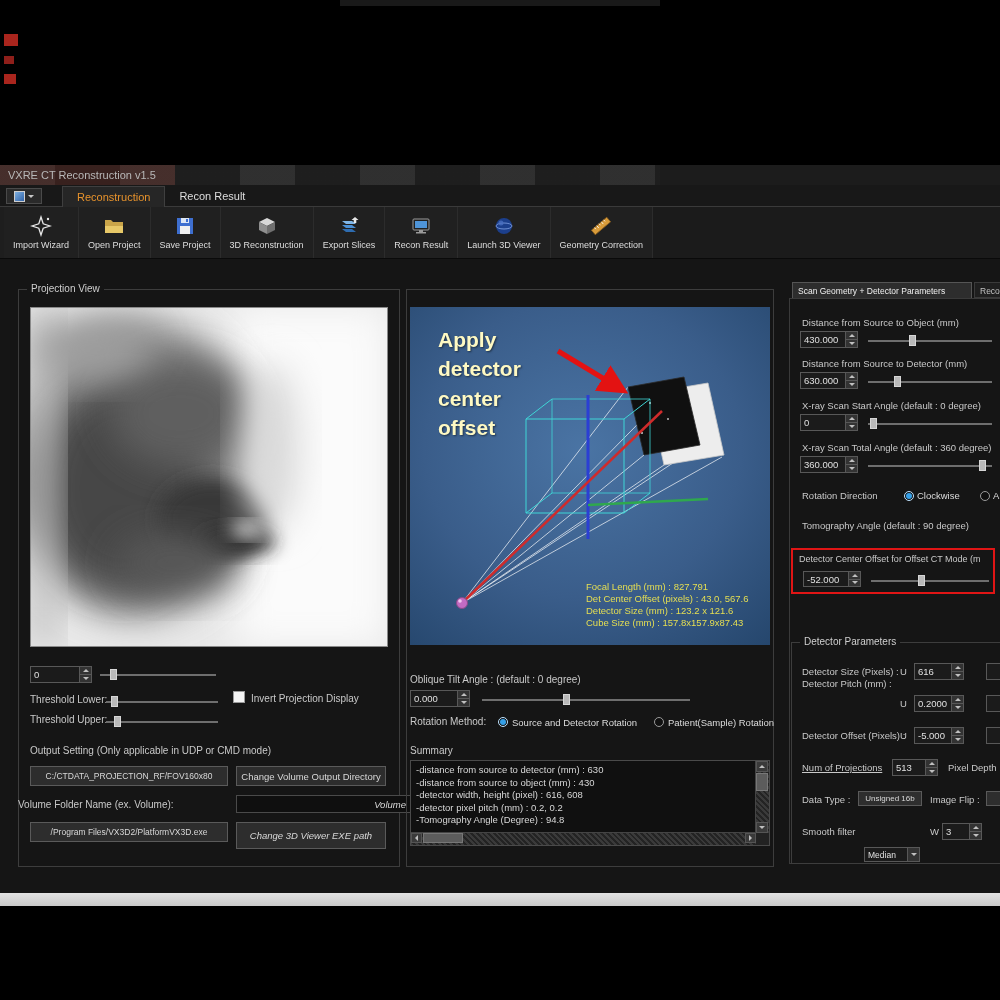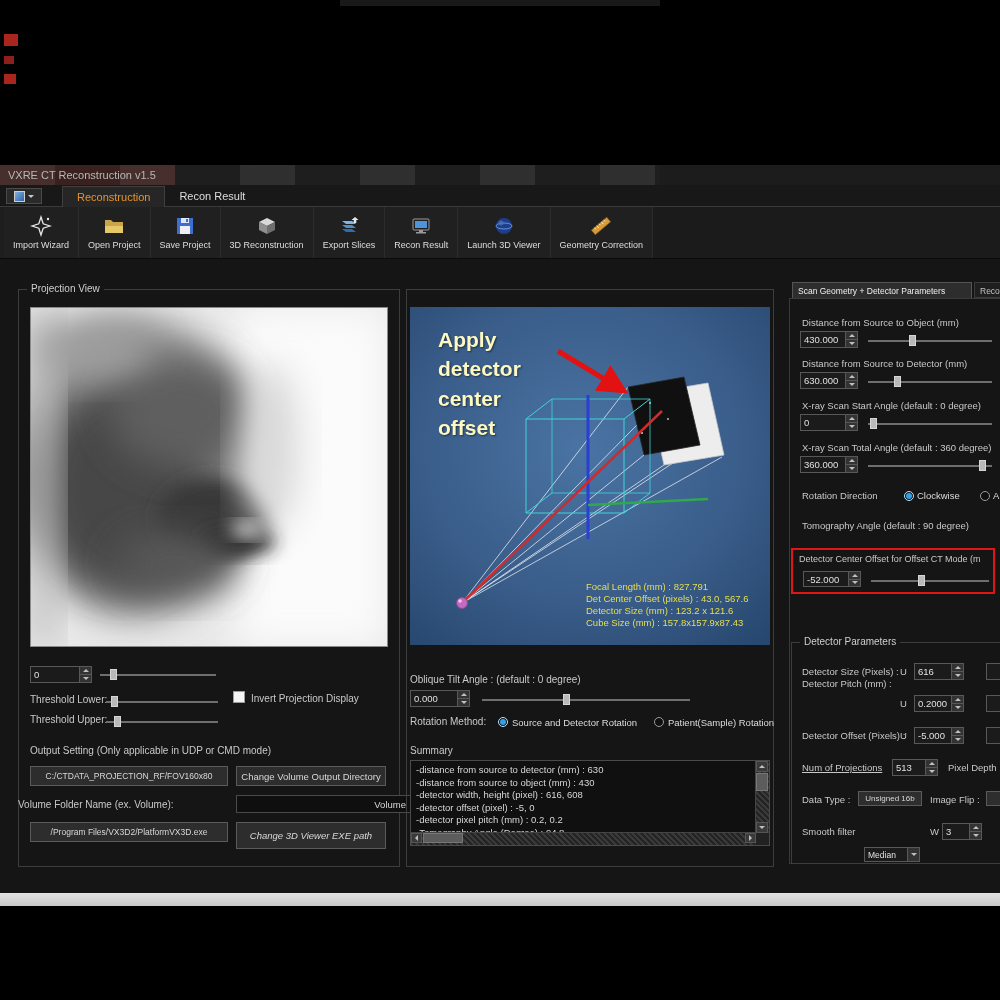--- a/index.html
+++ b/index.html
@@ -243,21 +243,21 @@
       <div class="lbl" style="left:30px;top:455px;">Threshold Upper:</div>
       <div class="slider" style="left:106px;top:456px;width:112px;">
         <div class="track"></div>
         <div class="thumb" style="left:11%;"></div>
       </div>
 
       <div class="lbl" style="left:30px;top:486px;">Output Setting (Only applicable in UDP or CMD mode)</div>
       <div class="pbtn path" style="left:30px;top:507px;width:198px;height:20px;">C:/CTDATA_PROJECTION_RF/FOV160x80</div>
       <div class="pbtn" style="left:236px;top:507px;width:150px;height:20px;">Change Volume Output Directory</div>
       <div class="lbl" style="left:18px;top:540px;">Volume Folder Name (ex. Volume):</div>
-      <div class="field" style="left:236px;top:536px;width:176px;height:18px;">Volume</div>
+      <div class="field" style="left:236px;top:536px;width:176px;height:18px;font-style:italic;">Volume</div>
       <div class="pbtn path" style="left:30px;top:563px;width:198px;height:20px;">/Program Files/VX3D2/PlatformVX3D.exe</div>
       <div class="pbtn" style="left:236px;top:563px;width:150px;height:27px;font-style:italic;">Change 3D Viewer EXE path</div>
 
       <div class="grp" style="left:406px;top:30px;width:368px;height:578px;"></div>
 
       <div class="viewer">
         <svg width="360" height="338" viewBox="0 0 360 338">
           <defs>
             <radialGradient id="bgg" cx="48%" cy="42%" r="80%">
               <stop offset="0" stop-color="#4a74a4"></stop>
@@ -335,21 +335,20 @@
       <div class="rlbl" style="left:512px;top:458px;color:#dcdcdc;">Source and Detector Rotation</div>
       <div class="radio" style="left:654px;top:458px;"></div>
       <div class="rlbl" style="left:668px;top:458px;color:#dcdcdc;">Patient(Sample) Rotation</div>
 
       <div class="lbl" style="left:410px;top:486px;">Summary</div>
       <div class="sumbox">
         <div class="sumlines">
           <div>-distance from source to detector (mm) : 630</div>
           <div>-distance from source to object (mm) : 430</div>
           <div>-detector width, height (pixel) : 616, 608</div>
-          <div>-detector offset (pixel) : -5, 0</div>
           <div>-detector pixel pitch (mm) : 0.2, 0.2</div>
           <div>-Tomography Angle (Degree) : 94.8</div>
         </div>
         <div class="vscroll">
           <div class="sarr" style="left:0;top:0;width:12px;height:11px;">
               <b style="border-bottom-color:#c0c0c0;margin-top:-3px;"></b>
             </div>
           <div class="sthumb" style="left:0;top:12px;width:12px;height:18px;"></div>
           <div class="sarr" style="left:0;bottom:0;width:12px;height:11px;">
               <b style="border-top-color:#c0c0c0;margin-bottom:-3px;"></b>

